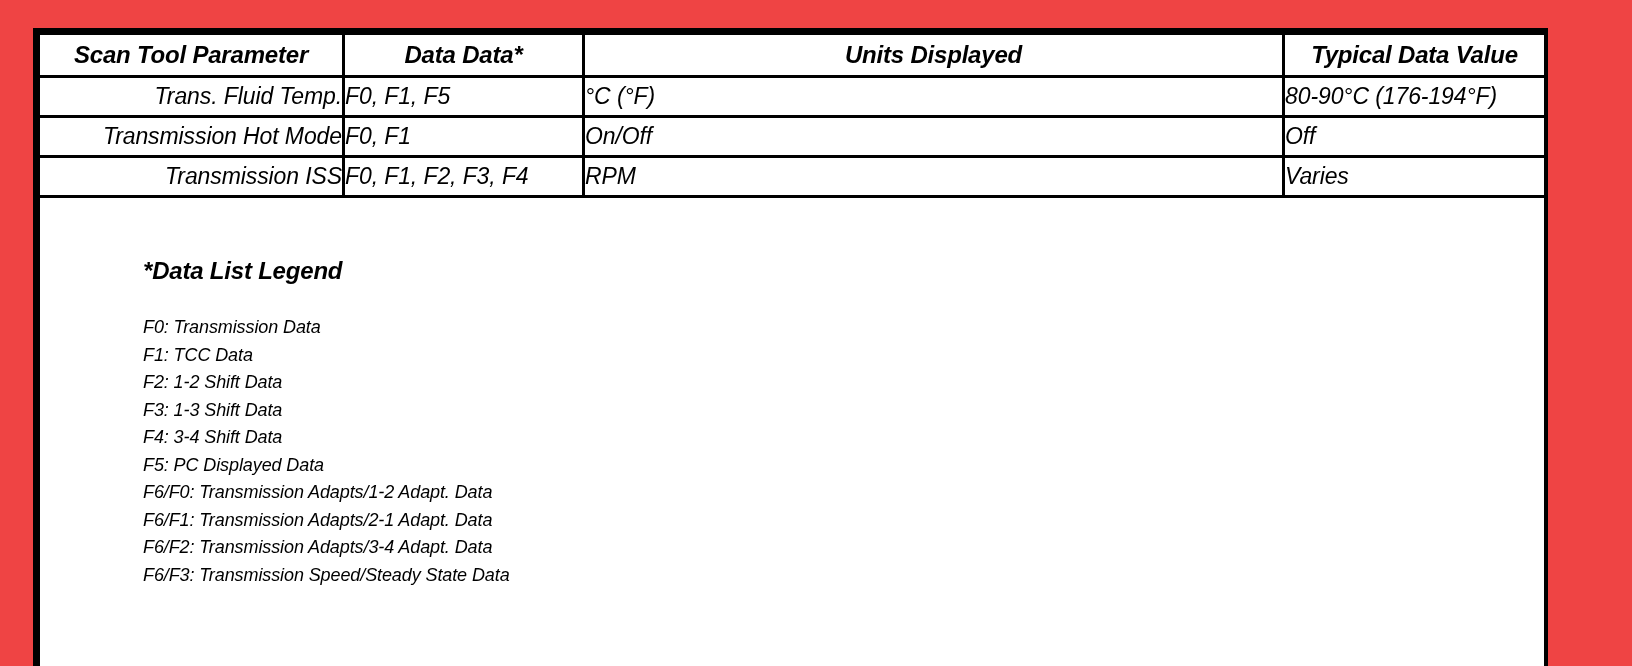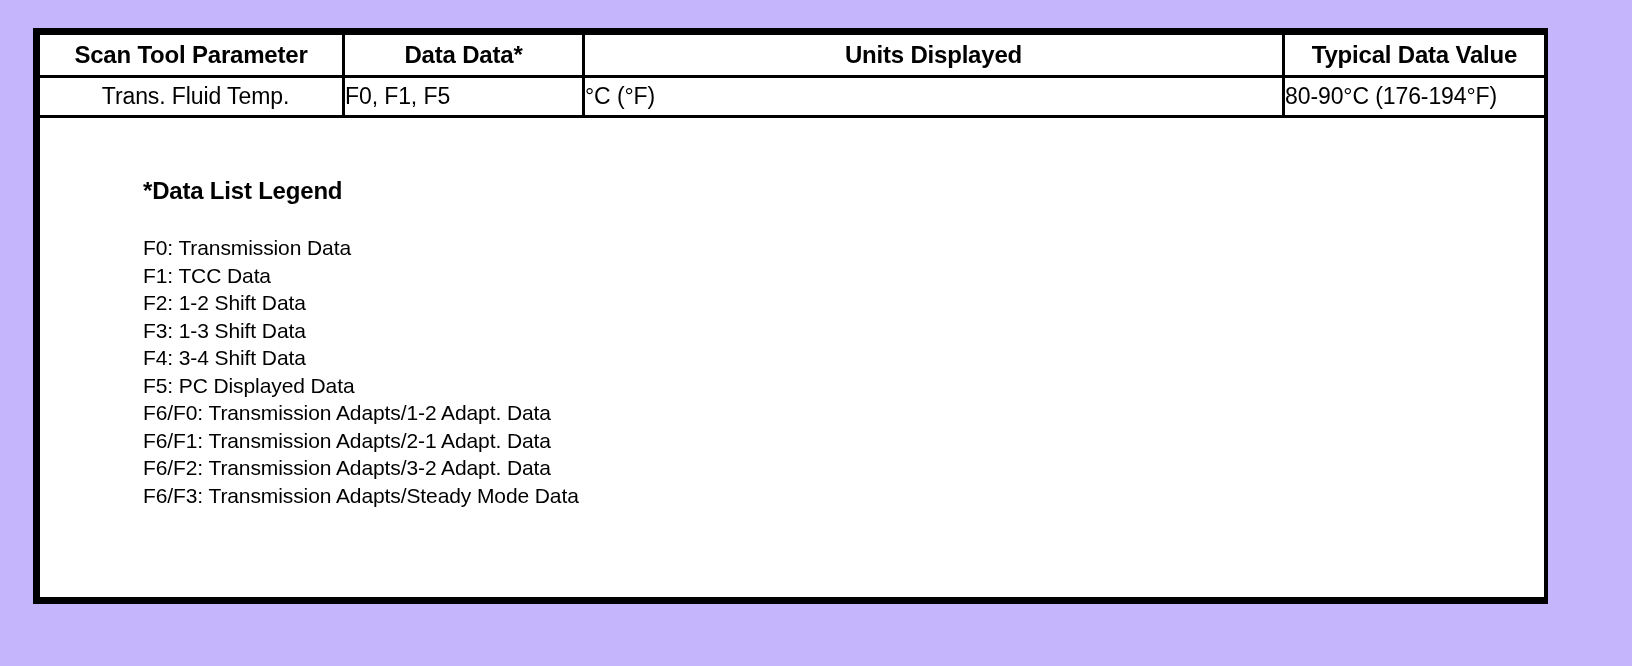--- a/index.html
+++ b/index.html
@@ -12,21 +12,22 @@
     height: 666px;
     font-family: "Liberation Sans", sans-serif;
     color: #000000;
     overflow: hidden;
   }
 
   #page {
     position: relative;
     width: 1632px;
     height: 666px;
-    background: #c4b5fd;
+    background: #ef4444;
+    font-style: italic;
   }
 
   
   .data-table-wrap {
     position: absolute;
     left: 33px;
     top: 28px;
     width: 1515px;
     box-sizing: border-box;
     border: 4px solid #000000;
@@ -64,21 +65,21 @@
   }
 
   
   table.scan-table tbody td {
     font-size: 23px;
     font-weight: normal;
     letter-spacing: -0.1px;
   }
 
   table.scan-table tbody td.param-cell {
-    text-align: center;
+    text-align: right;
     padding-left: 9px;
   }
 
   
   td.legend-cell {
     height: 376px;
     vertical-align: top;
     text-align: left;
     padding: 0;
   }
@@ -100,21 +101,21 @@
   }
 
   .legend-list {
     margin: 0;
     padding: 0;
     list-style: none;
     padding-top: 30px;
   }
 
   .legend-list li {
-    font-size: 21px;
+    font-size: 18px;
     font-weight: normal;
     line-height: 27.5px;
     white-space: nowrap;
     letter-spacing: -0.1px;
   }
 </style>
 </head>
 <body>
 
 <div id="page">
@@ -136,34 +137,46 @@
         </tr>
       </thead>
       <tbody>
         <tr>
           <td class="param-cell">Trans. Fluid Temp.</td>
           <td>F0, F1, F5</td>
           <td>°C (°F)</td>
           <td>80-90°C (176-194°F)</td>
         </tr>
         <tr>
+          <td class="param-cell">Transmission Hot Mode</td>
+          <td>F0, F1</td>
+          <td>On/Off</td>
+          <td>Off</td>
+        </tr>
+        <tr>
+          <td class="param-cell">Transmission ISS</td>
+          <td>F0, F1, F2, F3, F4</td>
+          <td>RPM</td>
+          <td>Varies</td>
+        </tr>
+        <tr>
           <td class="legend-cell" colspan="4">
             <div class="legend-inner">
               <div class="legend-title">*Data List Legend</div>
               <ul class="legend-list">
                 <li>F0: Transmission Data</li>
                 <li>F1: TCC Data</li>
                 <li>F2: 1-2 Shift Data</li>
                 <li>F3: 1-3 Shift Data</li>
                 <li>F4: 3-4 Shift Data</li>
                 <li>F5: PC Displayed Data</li>
                 <li>F6/F0: Transmission Adapts/1-2 Adapt. Data</li>
                 <li>F6/F1: Transmission Adapts/2-1 Adapt. Data</li>
-                <li>F6/F2: Transmission Adapts/3-2 Adapt. Data</li>
-                <li>F6/F3: Transmission Adapts/Steady Mode Data</li>
+                <li>F6/F2: Transmission Adapts/3-4 Adapt. Data</li>
+                <li>F6/F3: Transmission Speed/Steady State Data</li>
               </ul>
             </div>
           </td>
         </tr>
       </tbody>
     </table>
   </div>
 
 </div>
 

